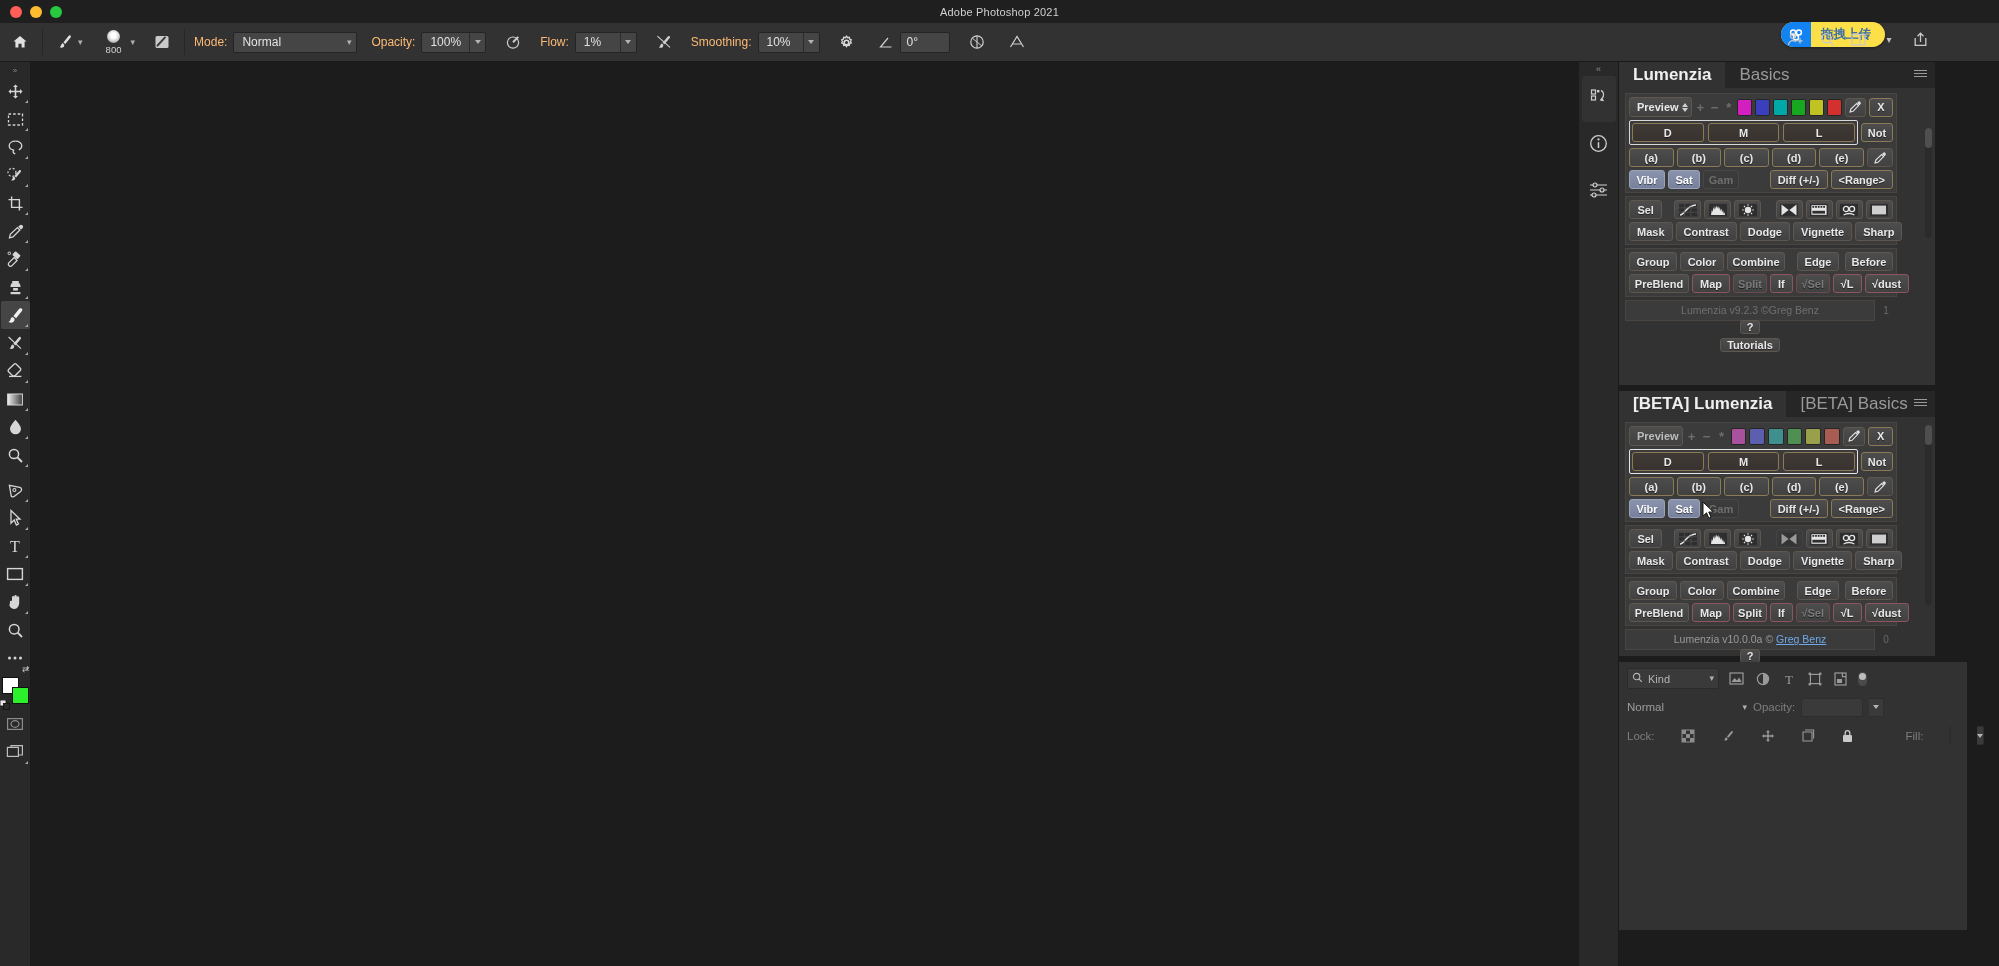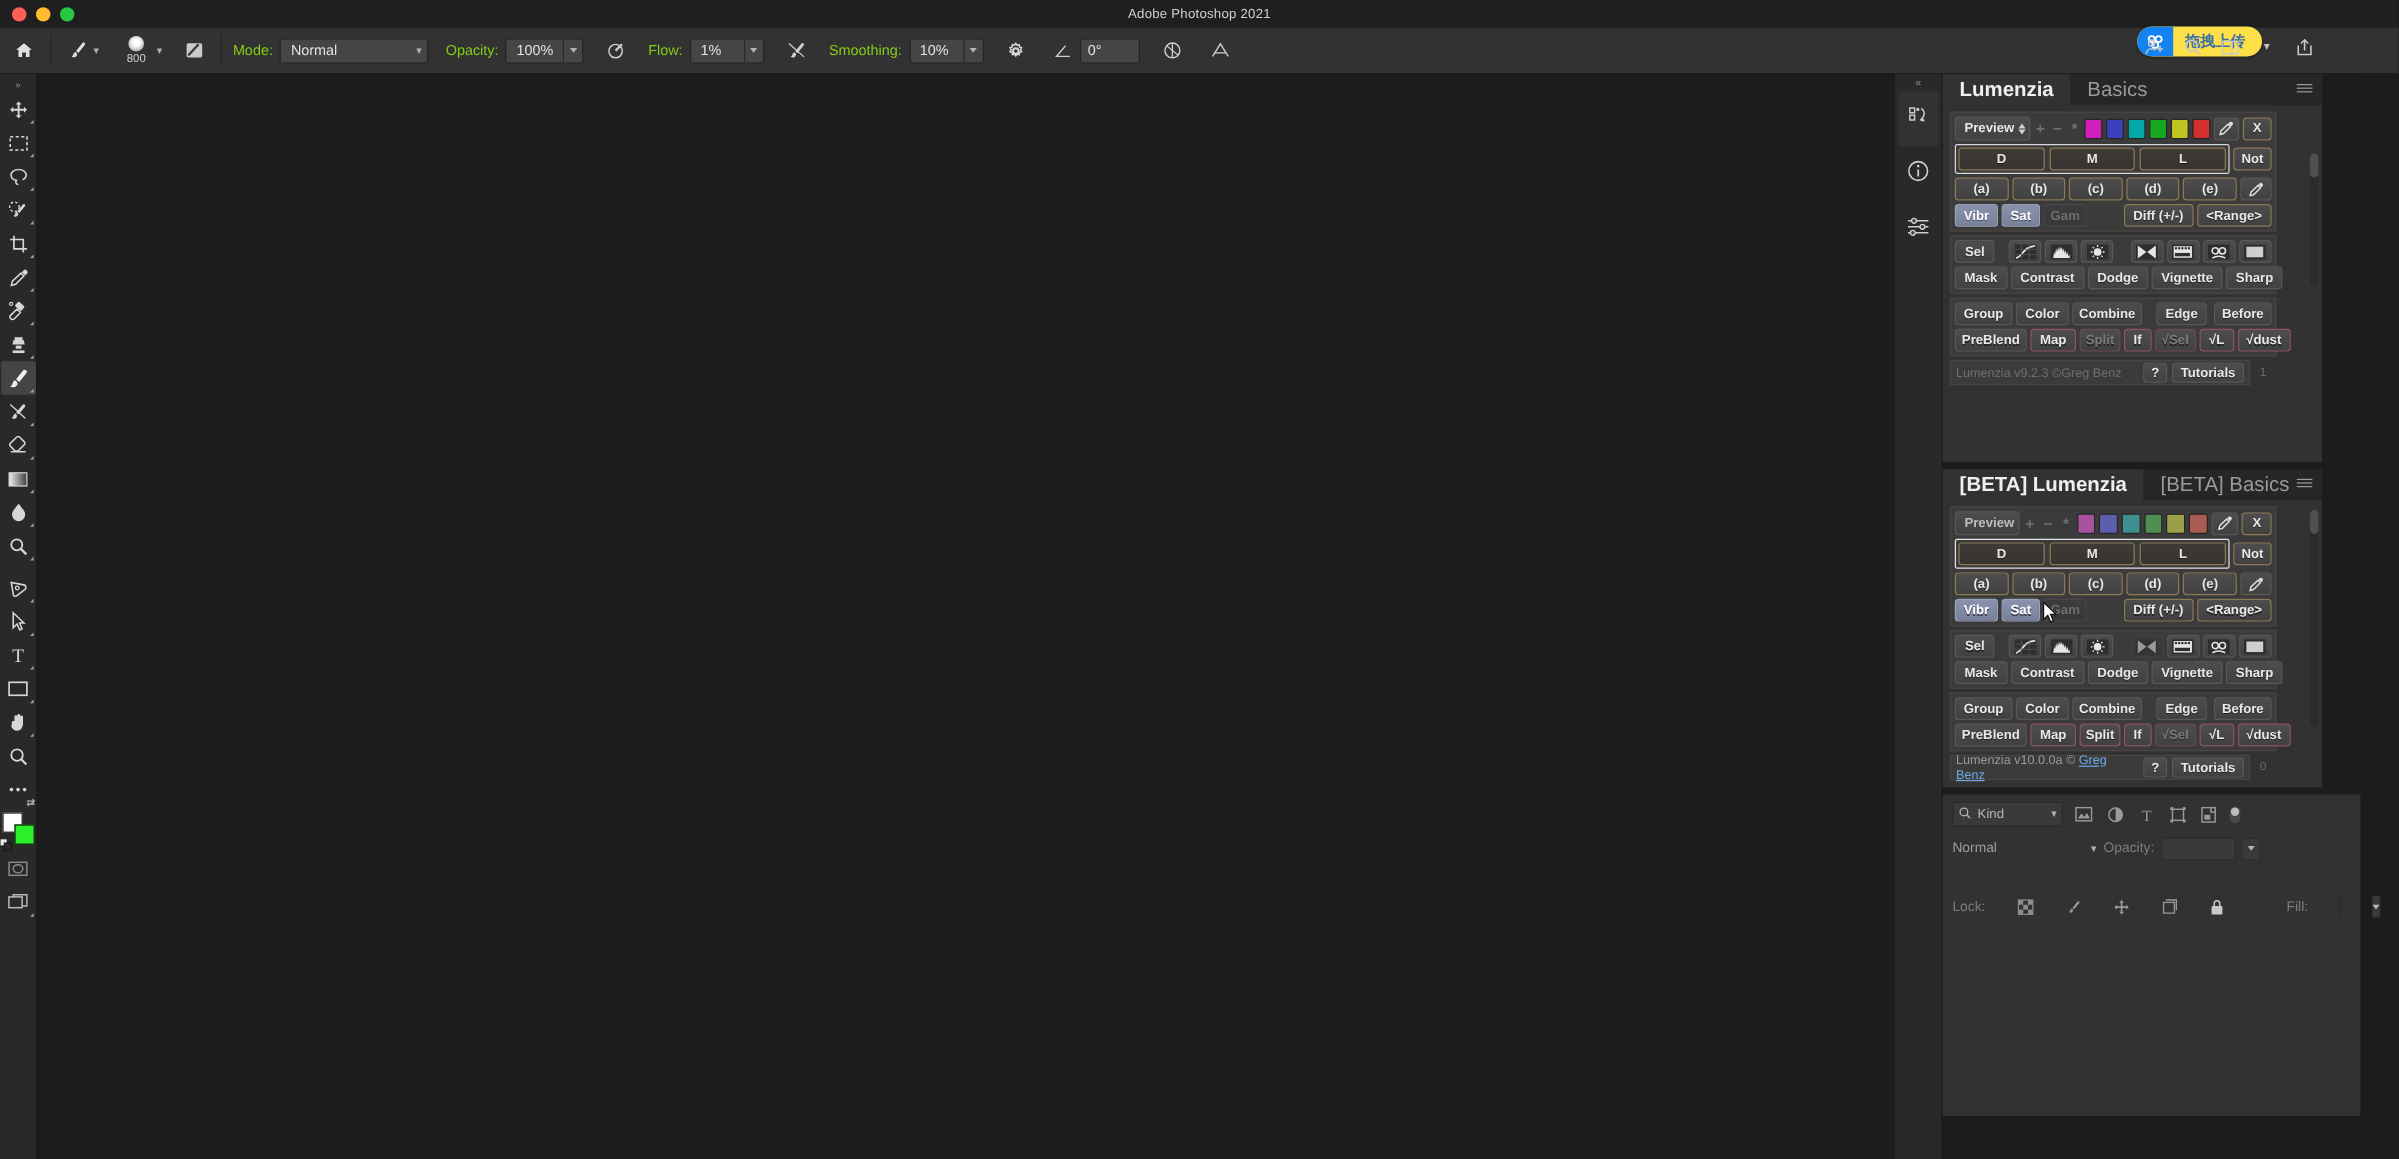--- a/index.html
+++ b/index.html
@@ -29,21 +29,21 @@
   }
 
   
   .optionsbar {
     position: absolute; left: 0; top: 23px; width: 1999px; height: 39px;
     background: #323232; border-bottom: 1px solid #1a1a1a;
     display: flex; align-items: center; color: #c6c6c6; font-size: 12px;
   }
   .ob-cell { display: flex; align-items: center; height: 39px; padding: 0 7px; }
   .ob-sep { width: 1px; height: 26px; background: #262626; margin: 0 2px; }
-  .ob-label { color: #84cc16; font-size: 12px; margin-right: 6px; white-space: nowrap; }
+  .ob-label { color: #fdba74; font-size: 12px; margin-right: 6px; white-space: nowrap; }
   .ob-input {
     background: #454545; border: 1px solid #242424; border-radius: 2px;
     color: #e2e2e2; font-size: 12px; padding: 3px 6px; height: 21px;
     display: flex; align-items: center;
   }
   .ob-select {
     background: #454545; border: 1px solid #242424; border-radius: 2px;
     color: #e2e2e2; font-size: 12px; height: 21px;
     display: flex; align-items: center; justify-content: space-between;
     padding: 0 5px 0 8px; min-width: 120px;
@@ -183,21 +183,21 @@
   .dml-group { display: flex; gap: 4px; flex: 1; padding: 2px; border: 1px solid #d8d8d8; border-radius: 2px; }
   .dml-group.soft { border-color: #e4e4e4; }
   .iconbtn {
     width: 28px; height: 19px; background: linear-gradient(#4d4d4d,#414141);
     border: 1px solid #5d5750; border-radius: 3px;
     display: flex; align-items: center; justify-content: center;
   }
   .iconbtn.dim { background: linear-gradient(#3d3d3d,#373737); border-color: #4a4a4a; opacity: .55; }
   .lum-foot {
     display: flex; align-items: center; gap: 4px; background: #3b3b3b;
-    border: 1px solid #4a4540; padding: 3px 4px; height: 21px;
+    border: 1px solid #4a4540; padding: 3px 4px; height: 21px; flex-direction: column;
   }
   .lum-foot .ver { flex: 1; font-size: 10.5px; color: #9a9a9a; }
   .lum-foot .verdim { flex: 1; font-size: 10.5px; color: #6f6f6f; }
   .lnk { color: #6ea8e8; text-decoration: underline; }
   .num-cell { width: 22px; text-align: center; color: #6a6a6a; font-size: 10px; }
   .panel-pad { height: 58px; background: #323232; }
   .sidebar-scroll { position: absolute; right: 3px; top: 40px; width: 7px; height: 110px;
     background: #2b2b2b; border-radius: 4px; }
   .sidebar-scroll i { display: block; width: 7px; height: 20px; background: #4f4f4f; border-radius: 4px; }
 
@@ -214,21 +214,21 @@
   .toggle-dot { width: 9px; height: 14px; border-radius: 5px; background: #4a4a4a; position: relative; }
   .toggle-dot i { position: absolute; left: 1px; top: 1px; width: 7px; height: 7px;
     border-radius: 50%; background: #bcbcbc; }
   .blend-row { display: flex; align-items: center; gap: 6px; padding: 5px 8px; }
   .blend-sel { display: flex; align-items: center; justify-content: space-between;
     width: 120px; height: 20px; color: #9e9e9e; font-size: 11.5px; }
   .lbl-dim { color: #7d7d7d; font-size: 11.5px; }
   .val-box { width: 62px; height: 19px; background: #3a3a3a; border: 1px solid #2d2d2d; border-radius: 2px; }
   .val-caret { width: 15px; height: 19px; background: #3a3a3a; border: 1px solid #2d2d2d;
     border-left: none; border-radius: 0 2px 2px 0; display: flex; align-items: center; justify-content: center; }
-  .lock-row { display: flex; align-items: center; gap: 26px; padding: 4px 8px; margin-top: 20px; }
+  .lock-row { display: flex; align-items: center; gap: 26px; padding: 4px 8px; }
   .lock-row .li { width: 16px; height: 16px; display: flex; align-items: center; justify-content: center; }
 
   .cursor-arrow { position: absolute; pointer-events: none; }
 </style>
 </head>
 <body>
 
 <div class="app">
 
   <div class="titlebar">

